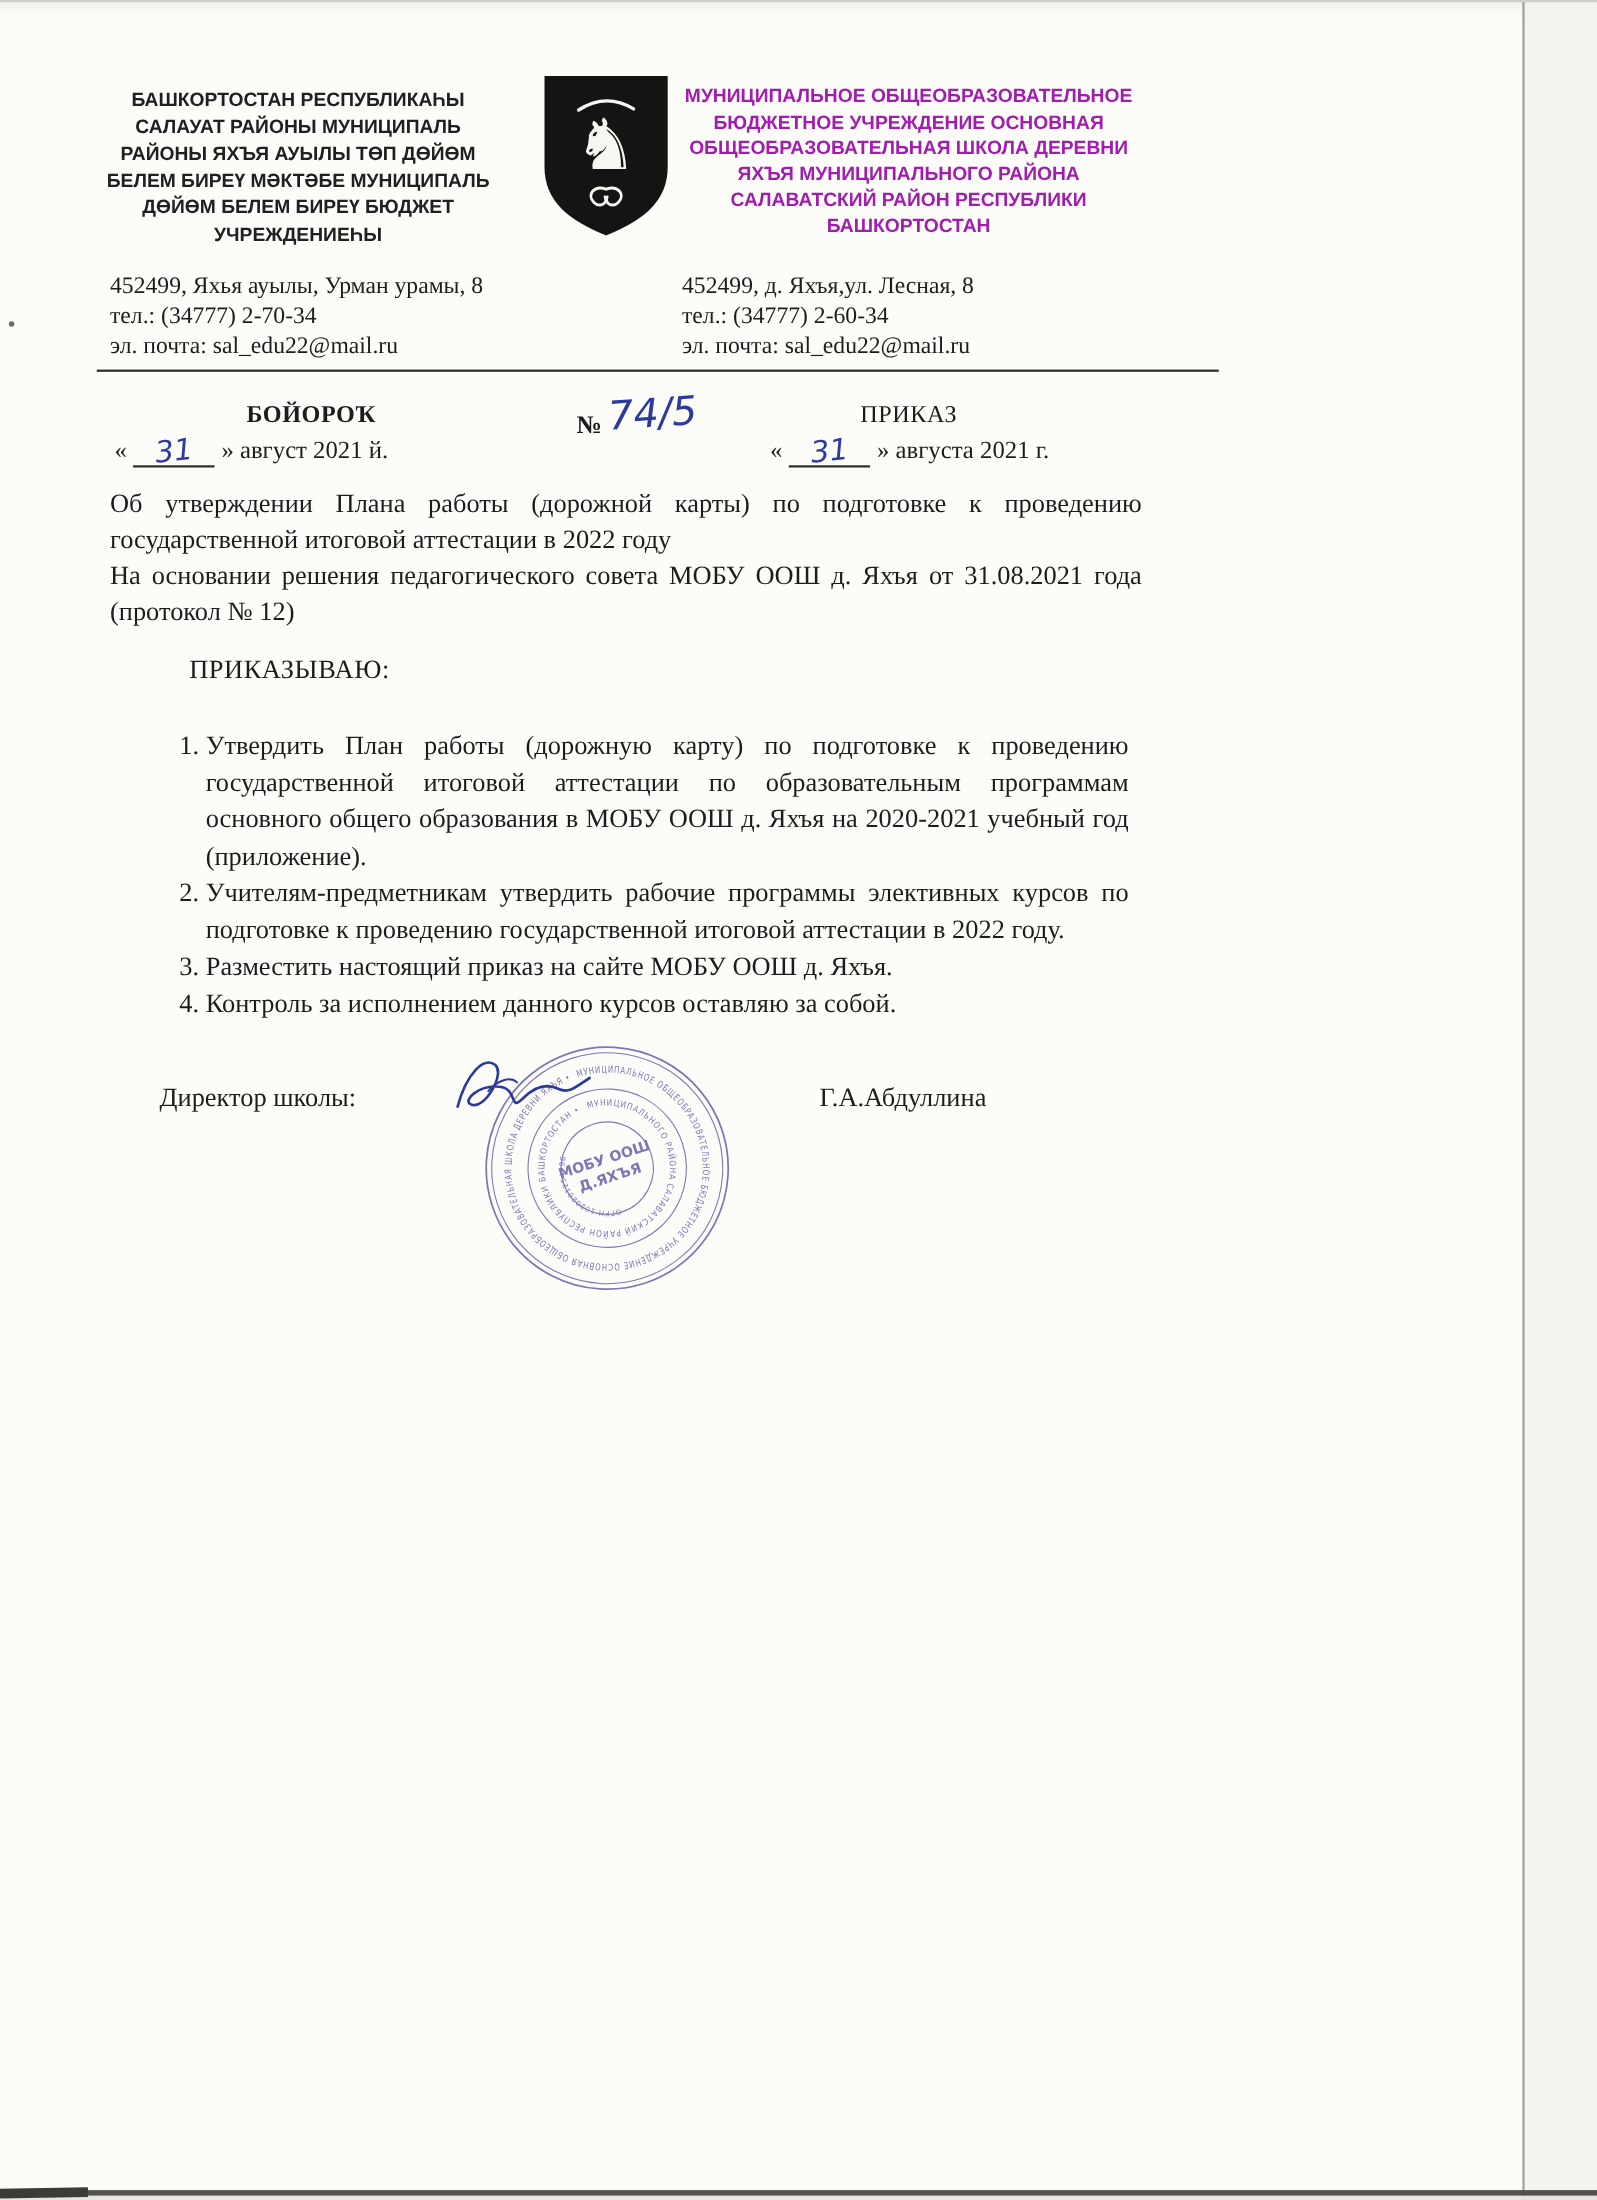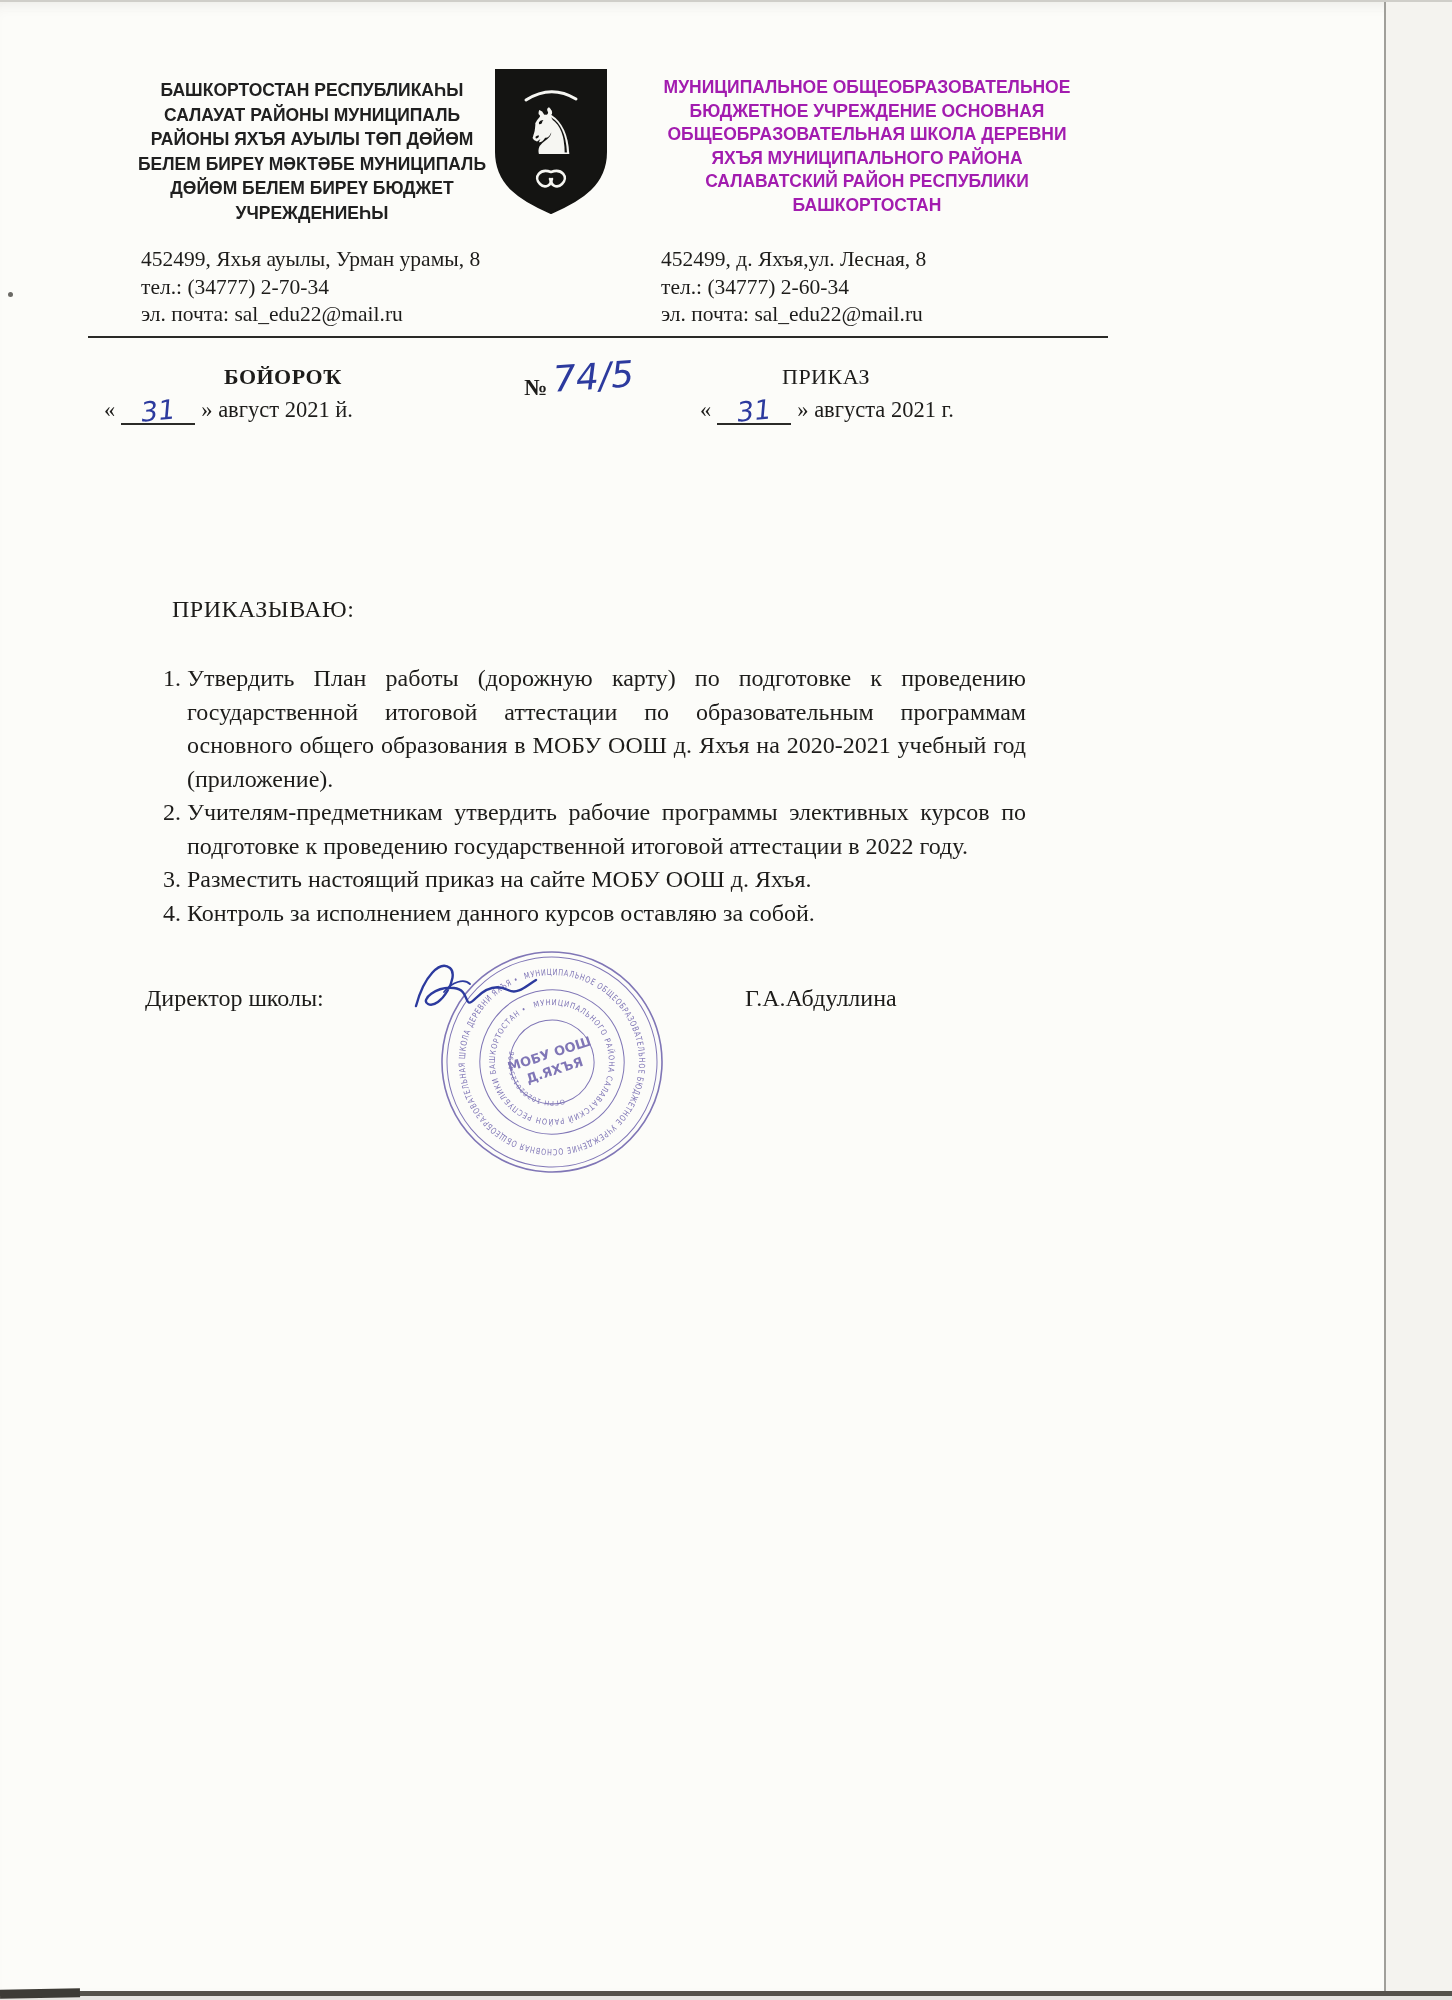--- a/index.html
+++ b/index.html
@@ -6,21 +6,21 @@
   html,body { background:#e9e8e4; }
   .page {
     position:relative;
     width:1452px; height:2000px;
     background:#fcfcf9;
     font-family:"Liberation Serif", serif;
     color:#1d1c1a;
     overflow:hidden;
     box-shadow: inset -20px 0 30px -14px rgba(80,78,70,.10), inset 0 14px 18px -14px rgba(80,78,70,.12);
   }
-  .pre { white-space:pre-line;margin-left:41px; }
+  .pre { white-space:pre-line; }
 
   
   .org-left {
     position:absolute; left:95px; top:78px; width:352px;
     font-family:"Liberation Sans", sans-serif; font-weight:bold;
     font-size:17.5px; line-height:24.5px; text-align:center; color:#202020;
   }
   .org-right {
     position:absolute; left:608px; top:76px; width:436px;
     font-family:"Liberation Sans", sans-serif; font-weight:bold;
@@ -116,20 +116,24 @@
   <div class="t-russian">ПРИКАЗ</div>
 
   <div class="date-left">
     <span>«</span><span class="blank"><span class="hand">31</span></span><span>»</span><span> август  2021 й.</span>
   </div>
 
   <div class="date-right">
     <span>«</span><span class="blank"><span class="hand">31</span></span><span>»</span><span> августа  2021 г.</span>
   </div>
 
+  <div class="body-text">
+    <p>Об утверждении Плана работы (дорожной карты)  по подготовке к проведению государственной итоговой аттестации в 2022 году</p>
+    <p>На основании решения педагогического совета МОБУ ООШ д. Яхъя  от 31.08.2021 года (протокол № 12)</p>
+  </div>
 
   <div class="resolve">ПРИКАЗЫВАЮ:</div>
 
   <div class="items">
     <ol>
       <li>Утвердить План работы (дорожную карту) по подготовке к проведению государственной итоговой аттестации по образовательным программам основного общего образования в МОБУ ООШ д. Яхъя на 2020-2021 учебный год (приложение).</li>
       <li>Учителям-предметникам утвердить рабочие программы элективных курсов по подготовке к проведению государственной итоговой аттестации в 2022 году.</li>
       <li>Разместить настоящий приказ на сайте МОБУ ООШ д. Яхъя.</li>
       <li>Контроль за исполнением данного курсов оставляю за собой.</li>
     </ol>

